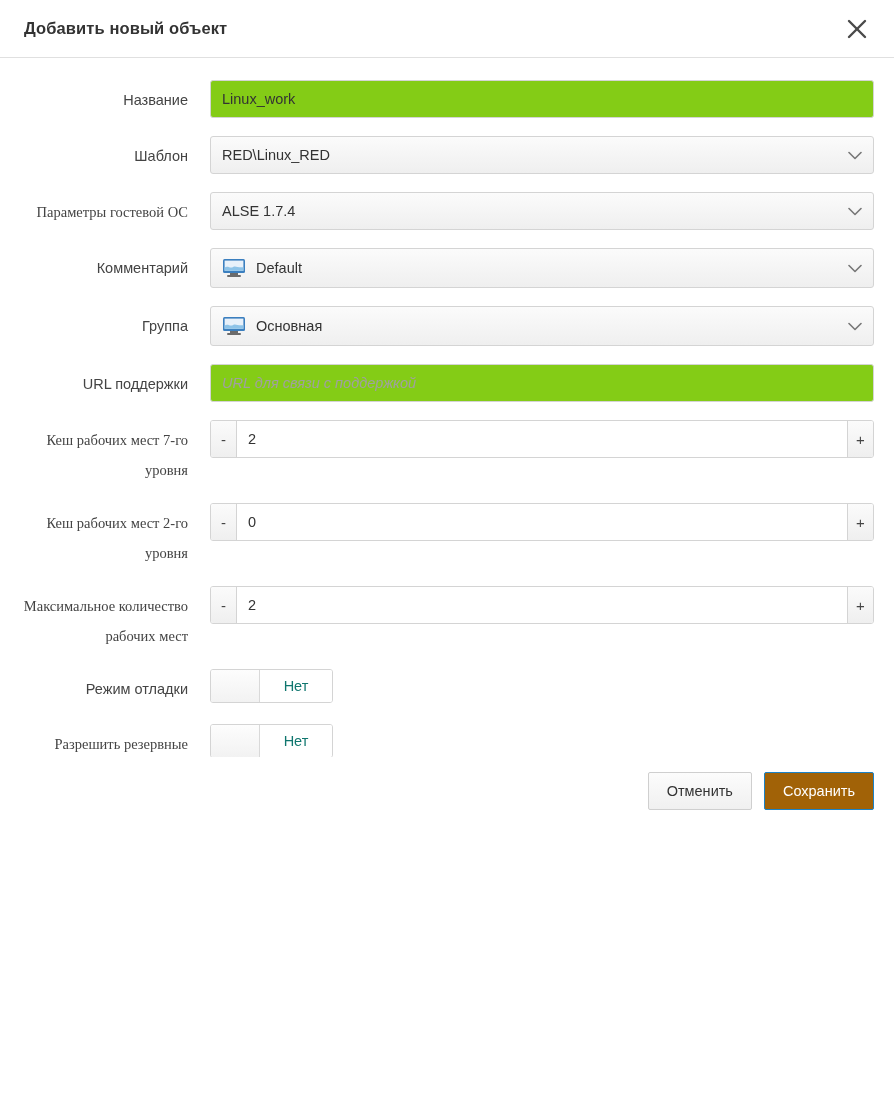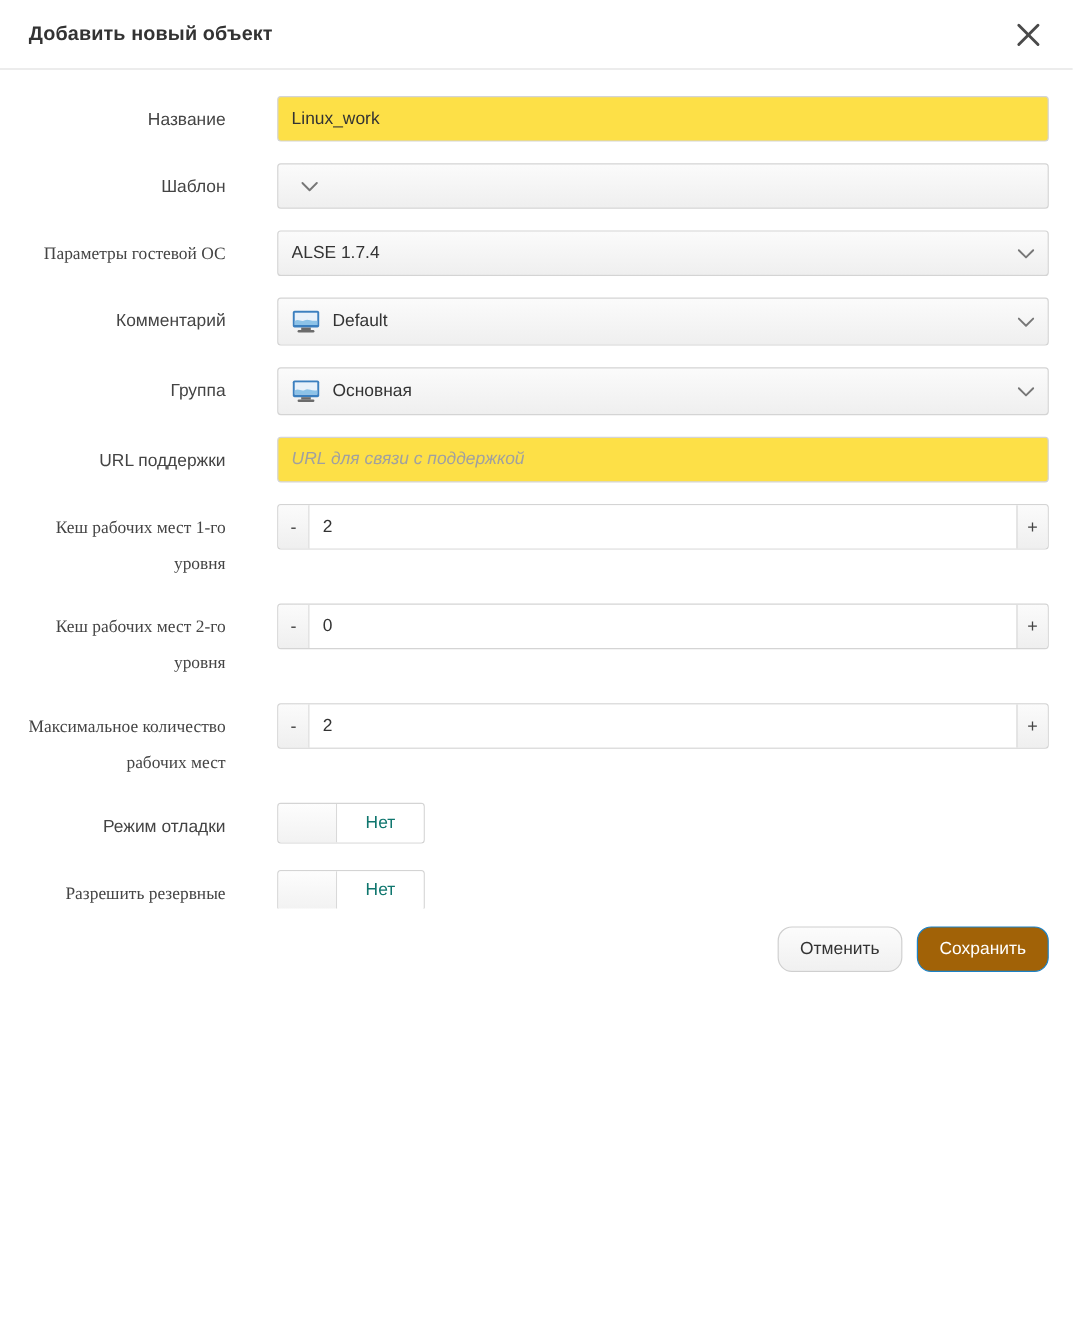--- a/index.html
+++ b/index.html
@@ -57,21 +57,20 @@
   .dialog-body {
     flex: 1 1 auto;
     padding: 22px 20px 0 20px;
     box-sizing: border-box;
     overflow: hidden;
   }
   .form-row {
     display: flex;
     align-items: flex-start;
     margin-bottom: 18px;
-    gap: 21px;
   }
   .form-label {
     width: 190px;
     min-width: 190px;
     text-align: right;
     padding-right: 22px;
     box-sizing: border-box;
     font-size: 14.5px;
     color: #444444;
     line-height: 21px;
@@ -80,21 +79,21 @@
   .form-label.multiline { line-height: 30px; padding-top: 5px; font-family: Liberation Serif, serif; }
   .form-control { flex: 1 1 auto; }
 
   
   .text-input {
     width: 100%;
     height: 38px;
     box-sizing: border-box;
     border: 1px solid #d4d4d4;
     border-radius: 3px;
-    background: #fde047;
+    background: #84cc16;
     font-size: 14.5px;
     font-family: "Liberation Sans", sans-serif;
     color: #333333;
     padding: 0 11px;
     outline: none;
   }
   .text-input::placeholder {
     color: #a0a0a0;
     font-style: italic;
   }
@@ -207,21 +206,21 @@
     min-height: 82px;
     display: flex;
     align-items: center;
     justify-content: flex-end;
     padding: 0 20px 14px 20px;
     box-sizing: border-box;
     gap: 12px;
   }
   .btn {
     height: 38px;
-    border-radius: 12px;
+    border-radius: 2px;
     font-size: 14.5px;
     font-family: "Liberation Sans", sans-serif;
     padding: 0 18px;
     cursor: pointer;
     box-sizing: border-box;
   }
   .btn-secondary {
     background: linear-gradient(to bottom, #fcfcfc 0%, #f0f0f0 100%);
     border: 1px solid #cfcfcf;
     color: #333333;
@@ -254,20 +253,21 @@
       <div class="form-control">
         <input class="text-input" type="text" value="Linux_work" style="">
       </div>
     </div>
 
 
     <div class="form-row">
       <div class="form-label">Шаблон</div>
       <div class="form-control">
         <div class="select-box">
+          <span class="select-value">RED\Linux_RED</span>
           <span class="chevron">
             <svg width="14" height="9" viewBox="0 0 14 9">
                 <polyline points="1,1.5 7,7.5 13,1.5" fill="none" stroke="#777777" stroke-width="1.6" stroke-linecap="round" stroke-linejoin="round"></polyline>
               </svg>
           </span>
         </div>
       </div>
     </div>
 
     <div class="form-row">
@@ -327,21 +327,21 @@
     </div>
 
     <div class="form-row">
       <div class="form-label">URL поддержки</div>
       <div class="form-control">
         <input class="text-input" type="text" placeholder="URL для связи с поддержкой" style="">
       </div>
     </div>
 
     <div class="form-row">
-      <div class="form-label multiline">Кеш рабочих мест 1-го уровня</div>
+      <div class="form-label multiline">Кеш рабочих мест 7-го уровня</div>
       <div class="form-control">
         <div class="stepper">
           <button class="stepper-btn minus">-</button>
           <input class="stepper-input" type="text" value="2" style="">
           <button class="stepper-btn plus">+</button>
         </div>
       </div>
     </div>
 
     <div class="form-row">

